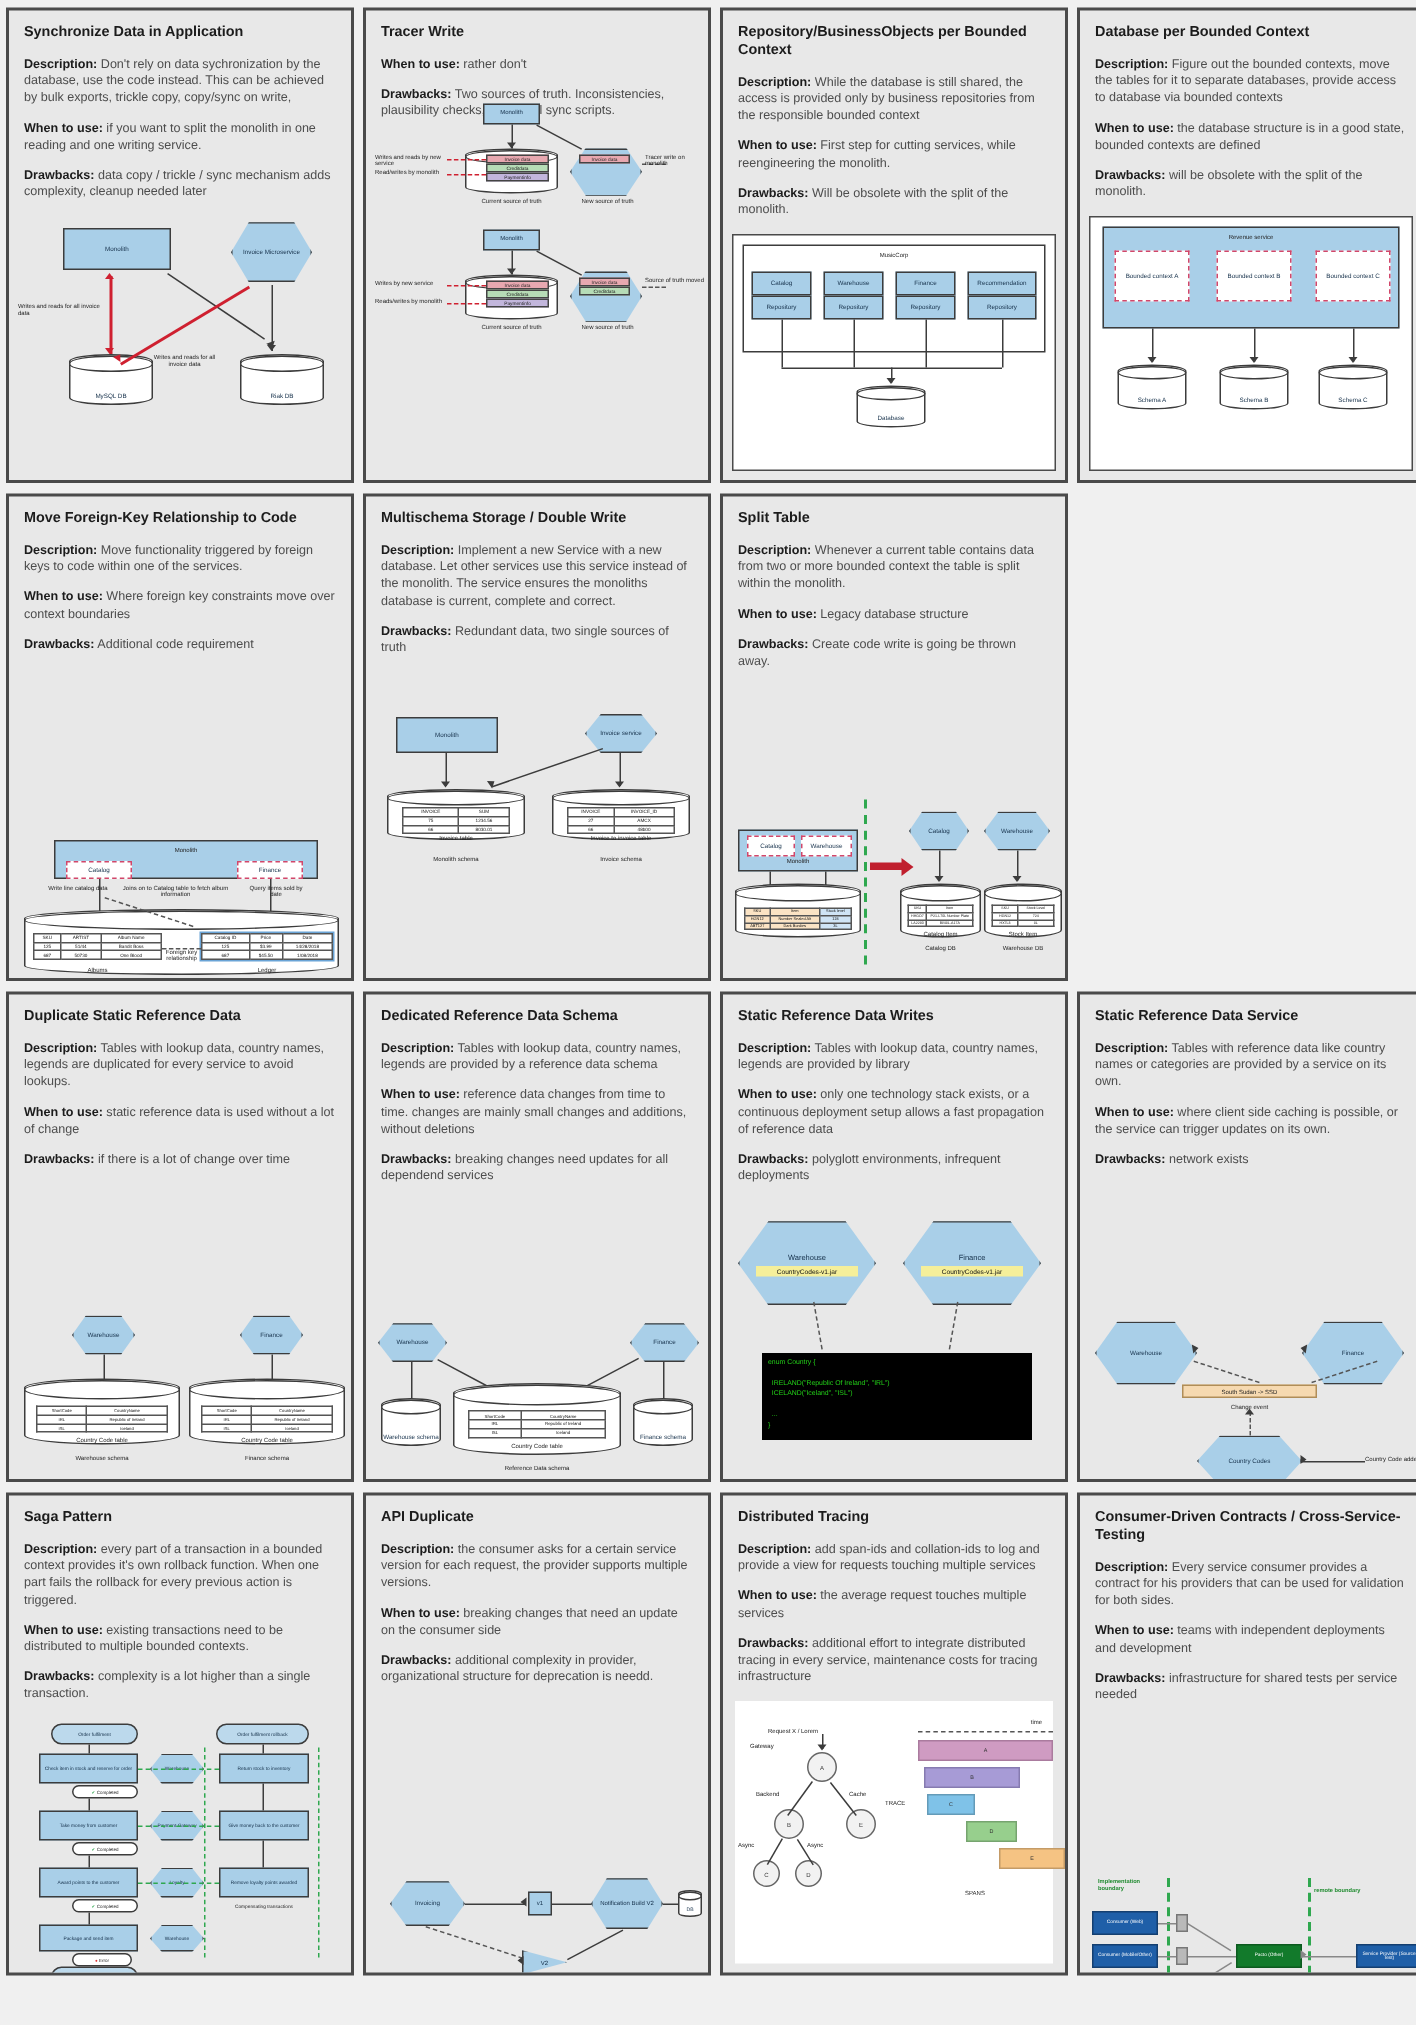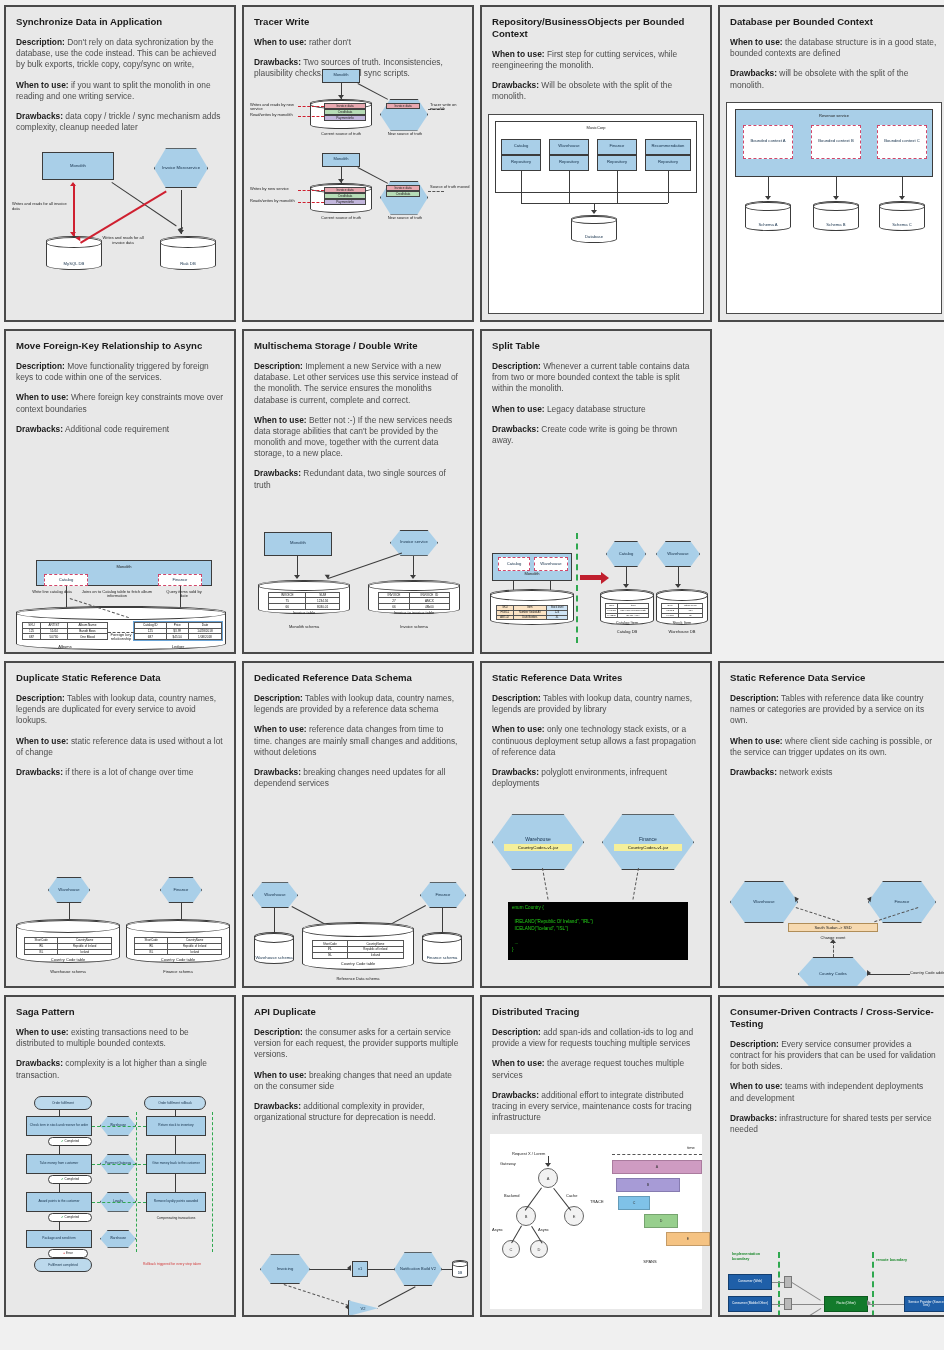--- a/index.html
+++ b/index.html
@@ -219,20 +219,21 @@
       <div class="lbl l" style="left:0px;top:122px;width:50px">Writes by new service</div>
       <div class="lbl l" style="left:0px;top:134px;width:50px">Reads/writes by monolith</div>
       <div class="dashline" style="left:48px;top:125px;width:26px;border-top-color:#cf2030"></div>
       <div class="dashline" style="left:48px;top:137px;width:26px;border-top-color:#cf2030"></div>
     </div>
   </div>
 
   <div class="card r1">
     <div class="card-body">
       <div class="card-title">Repository/BusinessObjects per Bounded Context</div>
+      <p class="para"><b>Description:</b> <span>While the database is still shared, the access is provided only by business repositories from the responsible bounded context</span></p>
       <p class="para"><b>When to use:</b> <span>First step for cutting services, while reengineering the monolith.</span></p>
       <p class="para"><b>Drawbacks:</b> <span>Will be obsolete with the split of the monolith.</span></p>
     </div>
     <div class="diagram boxed">
       <div style="position:absolute;left:6px;top:6px;right:6px;height:72px;border:1px solid #3c3c3c;background:#fff"></div>
       <div class="cap" style="left:6px;top:10px;right:6px">MusicCorp</div>
       <div style="position:absolute;left:12px;top:24px;width:40px">
         <div class="box" style="position:relative;left:0;top:0;width:40px;height:16px">Catalog</div>
         <div class="box" style="position:relative;left:0;top:0;width:40px;height:16px">Repository</div>
       </div>
@@ -255,20 +256,21 @@
       <div class="ln h" style="left:32px;top:88px;width:147px"></div>
       <div class="ln v" style="left:105px;top:88px;height:10px"></div>
       <div class="arw" style="left:102px;top:95px"></div>
       <div class="cyl" style="left:82px;top:100px;width:46px;height:28px">Database</div>
     </div>
   </div>
 
   <div class="card r1">
     <div class="card-body">
       <div class="card-title">Database per Bounded Context</div>
+      <p class="para"><b>Description:</b> <span>Figure out the bounded contexts, move the tables for it to separate databases, provide access to database via bounded contexts</span></p>
       <p class="para"><b>When to use:</b> <span>the database structure is in a good state, bounded contexts are defined</span></p>
       <p class="para"><b>Drawbacks:</b> <span>will be obsolete with the split of the monolith.</span></p>
     </div>
     <div class="diagram boxed">
       <div style="position:absolute;left:8px;top:6px;right:8px;height:68px;background:#a9cfe8;border:1px solid #3c3c3c"></div>
       <div class="cap" style="left:8px;top:10px;right:8px">Revenue service</div>
       <div class="box dash" style="left:16px;top:22px;width:50px;height:34px">Bounded context A</div>
       <div class="box dash" style="left:84px;top:22px;width:50px;height:34px">Bounded context B</div>
       <div class="box dash" style="left:150px;top:22px;width:50px;height:34px">Bounded context C</div>
       <div class="ln v" style="left:41px;top:74px;height:22px"></div>
@@ -278,21 +280,21 @@
       <div class="arw" style="left:106px;top:93px"></div>
       <div class="arw" style="left:172px;top:93px"></div>
       <div class="cyl" style="left:18px;top:98px;width:46px;height:30px">Schema A</div>
       <div class="cyl" style="left:86px;top:98px;width:46px;height:30px">Schema B</div>
       <div class="cyl" style="left:152px;top:98px;width:46px;height:30px">Schema C</div>
     </div>
   </div>
 
   <div class="card r2">
     <div class="card-body">
-      <div class="card-title">Move Foreign-Key Relationship to Async</div>
+      <div class="card-title">Move Foreign-Key Relationship to Code</div>
       <p class="para"><b>Description:</b> <span>Move functionality triggered by foreign keys to code within one of the services.</span></p>
       <p class="para"><b>When to use:</b> <span>Where foreign key constraints move over context boundaries</span></p>
       <p class="para"><b>Drawbacks:</b> <span>Additional code requirement</span></p>
     </div>
     <div class="diagram">
       <div class="box" style="left:24px;top:114px;width:176px;height:26px"></div>
       <div class="cap" style="left:24px;top:118px;width:176px">Monolith</div>
       <div class="box dash" style="left:32px;top:128px;width:44px;height:12px">Catalog</div>
       <div class="box dash" style="left:146px;top:128px;width:44px;height:12px">Finance</div>
       <div class="ln v" style="left:54px;top:140px;height:36px"></div>
@@ -346,21 +348,20 @@
       <div class="dashline" style="left:96px;top:186px;width:26px"></div>
       <div class="lbl" style="left:94px;top:187px;width:30px">Foreign key relationship</div>
       <div class="dashline" style="left:58px;top:152px;width:62px;transform:rotate(18deg);transform-origin:0 0"></div>
     </div>
   </div>
 
   <div class="card r2">
     <div class="card-body">
       <div class="card-title">Multischema Storage / Double Write</div>
       <p class="para"><b>Description:</b> <span>Implement a new Service with a new database. Let other services use this service instead of the monolith. The service ensures the monoliths database is current, complete and correct.</span></p>
-      <p class="para"><b>When to use:</b> <span>Better not :-) If the new services needs data storage abilities that can't be provided by the monolith and move, together with the current data storage, to a new place.</span></p>
       <p class="para"><b>Drawbacks:</b> <span>Redundant data, two single sources of truth</span></p>
     </div>
     <div class="diagram">
       <div class="box" style="left:14px;top:30px;width:68px;height:24px">Monolith</div>
       <div class="hex" style="left:140px;top:28px;width:48px;height:26px">Invoice service</div>
       <div class="ln v" style="left:47px;top:54px;height:22px"></div>
       <div class="arw" style="left:44px;top:73px"></div>
       <div class="ln v" style="left:163px;top:54px;height:22px"></div>
       <div class="arw" style="left:160px;top:73px"></div>
       <div class="ln" style="left:78px;top:76px;width:78px;height:1px;transform:rotate(-19deg);transform-origin:0 0"></div>
@@ -635,20 +636,21 @@
       <div class="hex" style="left:72px;top:168px;width:70px;height:34px">Country Codes</div>
       <div class="ln h" style="left:142px;top:185px;width:42px"></div>
       <div class="arw" style="left:140px;top:182px;transform:rotate(-90deg)"></div>
       <div class="lbl l" style="left:184px;top:182px;width:46px">Country Code added</div>
     </div>
   </div>
 
   <div class="card r4">
     <div class="card-body">
       <div class="card-title">Saga Pattern</div>
+      <p class="para"><b>Description:</b> <span>every part of a transaction in a bounded context provides it's own rollback function. When one part fails the rollback for every previous action is triggered.</span></p>
       <p class="para"><b>When to use:</b> <span>existing transactions need to be distributed to multiple bounded contexts.</span></p>
       <p class="para"><b>Drawbacks:</b> <span>complexity is a lot higher than a single transaction.</span></p>
     </div>
     <div class="diagram" style="font-size:3px">
       <div style="position:absolute;left:22px;top:4px;width:58px;height:14px;border:1px solid #3c3c3c;border-radius:7px;background:#bcd9ec;display:flex;align-items:center;justify-content:center;text-align:center;font-size:3.2px;color:#15304a">Order fulfilment</div>
       <div style="position:absolute;left:132px;top:4px;width:62px;height:14px;border:1px solid #3c3c3c;border-radius:7px;background:#bcd9ec;display:flex;align-items:center;justify-content:center;text-align:center;font-size:3.2px;color:#15304a">Order fulfilment rollback</div>
       <div class="dashgrn" style="left:124px;top:20px;height:140px;border-left-width:1px"></div>
       <div class="dashgrn" style="left:200px;top:20px;height:140px;border-left-width:1px"></div>
 
       <div class="box" style="left:14px;top:24px;width:66px;height:20px;font-size:3.2px">Check item in stock and reserve for order</div>

